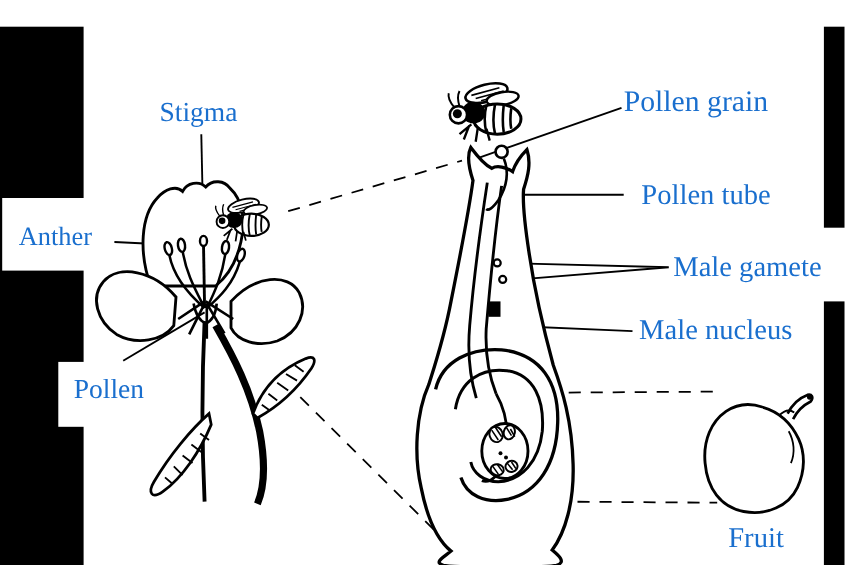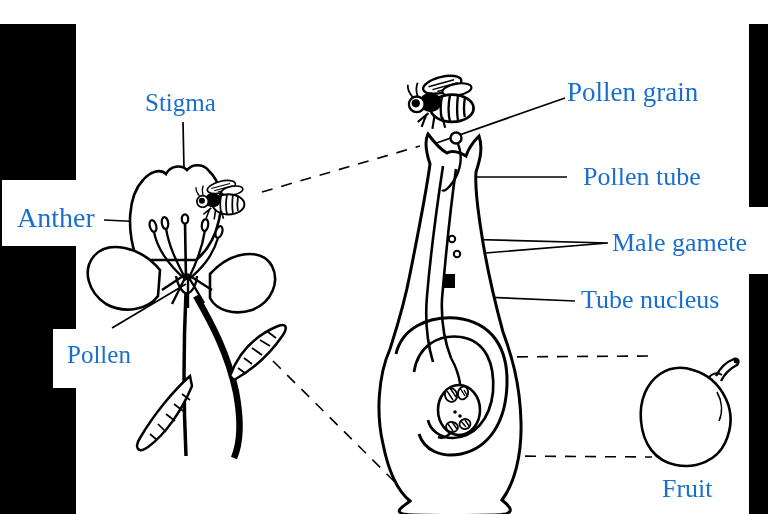--- a/index.html
+++ b/index.html
@@ -3,21 +3,21 @@
 <meta charset="utf-8">
 <style>
   html,body{margin:0;padding:0;background:#fff;}
   #stage{position:relative;width:768px;height:514px;background:#ffffff;overflow:hidden;
          font-family:"Liberation Serif",serif;margin-top:24px;}
   .blackblock{position:absolute;background:#000;}
   .whitebox{position:absolute;background:#fff;}
   svg.art{position:absolute;left:0;top:0;z-index:2;}
   .label{position:absolute;z-index:3;color:#1a6fce;white-space:nowrap;line-height:1;
          font-family:"Liberation Serif",serif;}
-  .sz24{font-size:28px;}
+  .sz24{font-size:24px;}
   .sz25{font-size:25px;}
   .sz26{font-size:26px;}
   .sz27{font-size:27px;}
 </style>
 </head>
 <body>
 
 <div id="stage">
 
   <div class="blackblock" style="left:0;top:0;width:76px;height:514px;"></div>
@@ -133,16 +133,16 @@
       <path d="M717,368 C722,377 723,388 719,397" stroke-width="1.6"></path>
     </g>
   </svg>
 
   <div class="label sz25" style="left:145px;top:66px;">Stigma</div>
   <div class="label sz24" style="left:17px;top:180px;">Anther</div>
   <div class="label sz25" style="left:67px;top:318px;">Pollen</div>
   <div class="label sz27" style="left:567px;top:55px;text-align:center;">Pollen grain</div>
   <div class="label sz26" style="left:612px;top:206px;">Male gamete</div>
   <div class="label sz26" style="left:583px;top:140px;">Pollen tube</div>
-  <div class="label sz26" style="left:581px;top:263px;">Tube nucleus</div>
+  <div class="label sz26" style="left:581px;top:263px;">Male nucleus</div>
   <div class="label sz26" style="left:662px;top:452px;text-align:right;">Fruit</div>
 
 </div>
 
 </body></html>

